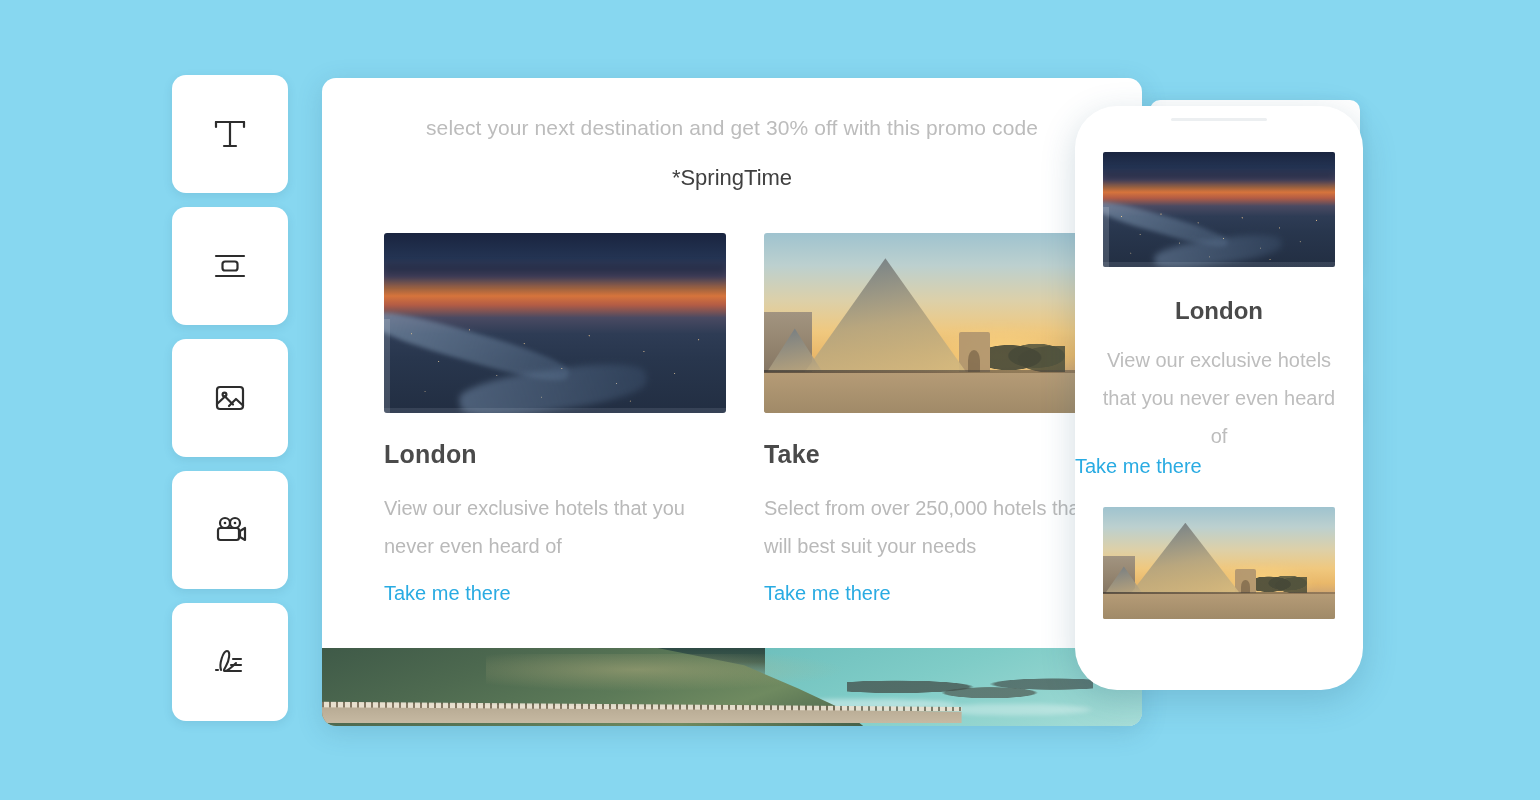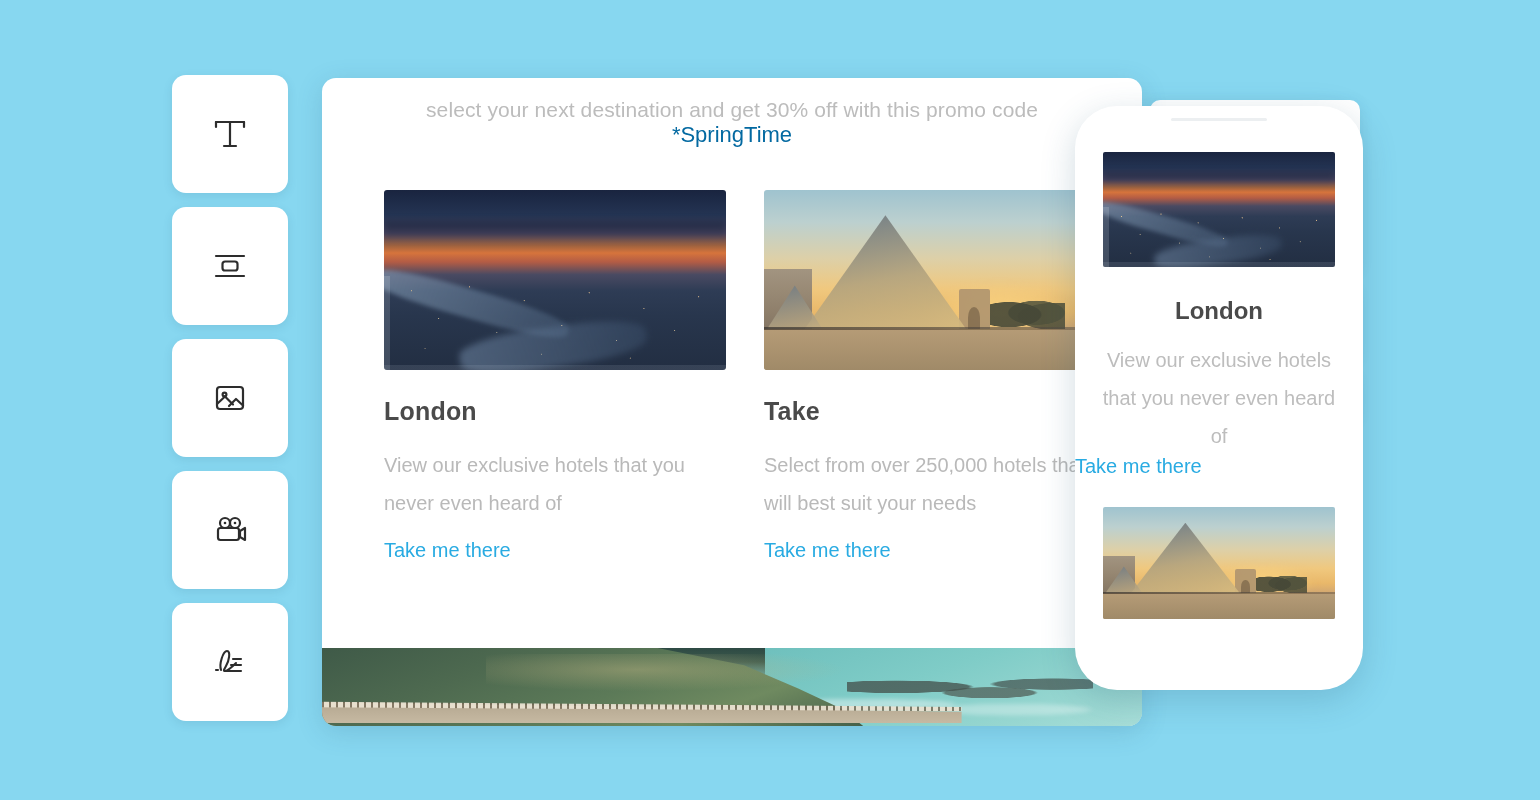--- a/index.html
+++ b/index.html
@@ -27,24 +27,24 @@
   }
 
   
   .main-card {
     position:absolute; left:322px; top:78px; width:820px; height:648px;
     background:#ffffff; border-radius:14px; overflow:hidden;
     box-shadow:0 6px 26px rgba(40,90,120,0.18);
   }
   .promo-line {
     text-align:center; color:#bcbcbc; font-size:21px; font-weight:400;
-    margin-top:20px; letter-spacing:0.1px; white-space:nowrap;
+    margin-top:38px; letter-spacing:0.1px; white-space:nowrap;
   }
   .promo-code {
-    text-align:center; color:#0369a1; font-size:22px; font-weight:400; 
+    text-align:center; color:#404040; font-size:22px; font-weight:400; margin-top:25px;
   }
   .cards-row {
     display:flex; gap:38px; padding:0 62px; margin-top:42px;
   }
   .dest-card { width:342px; flex:0 0 342px; }
   .dest-img { width:342px; height:180px; border-radius:3px; overflow:hidden; position:relative; }
   .dest-title {
     font-size:25px; font-weight:700; color:#4a4a4a; margin-top:27px; letter-spacing:0.2px;
   }
   .dest-desc {

